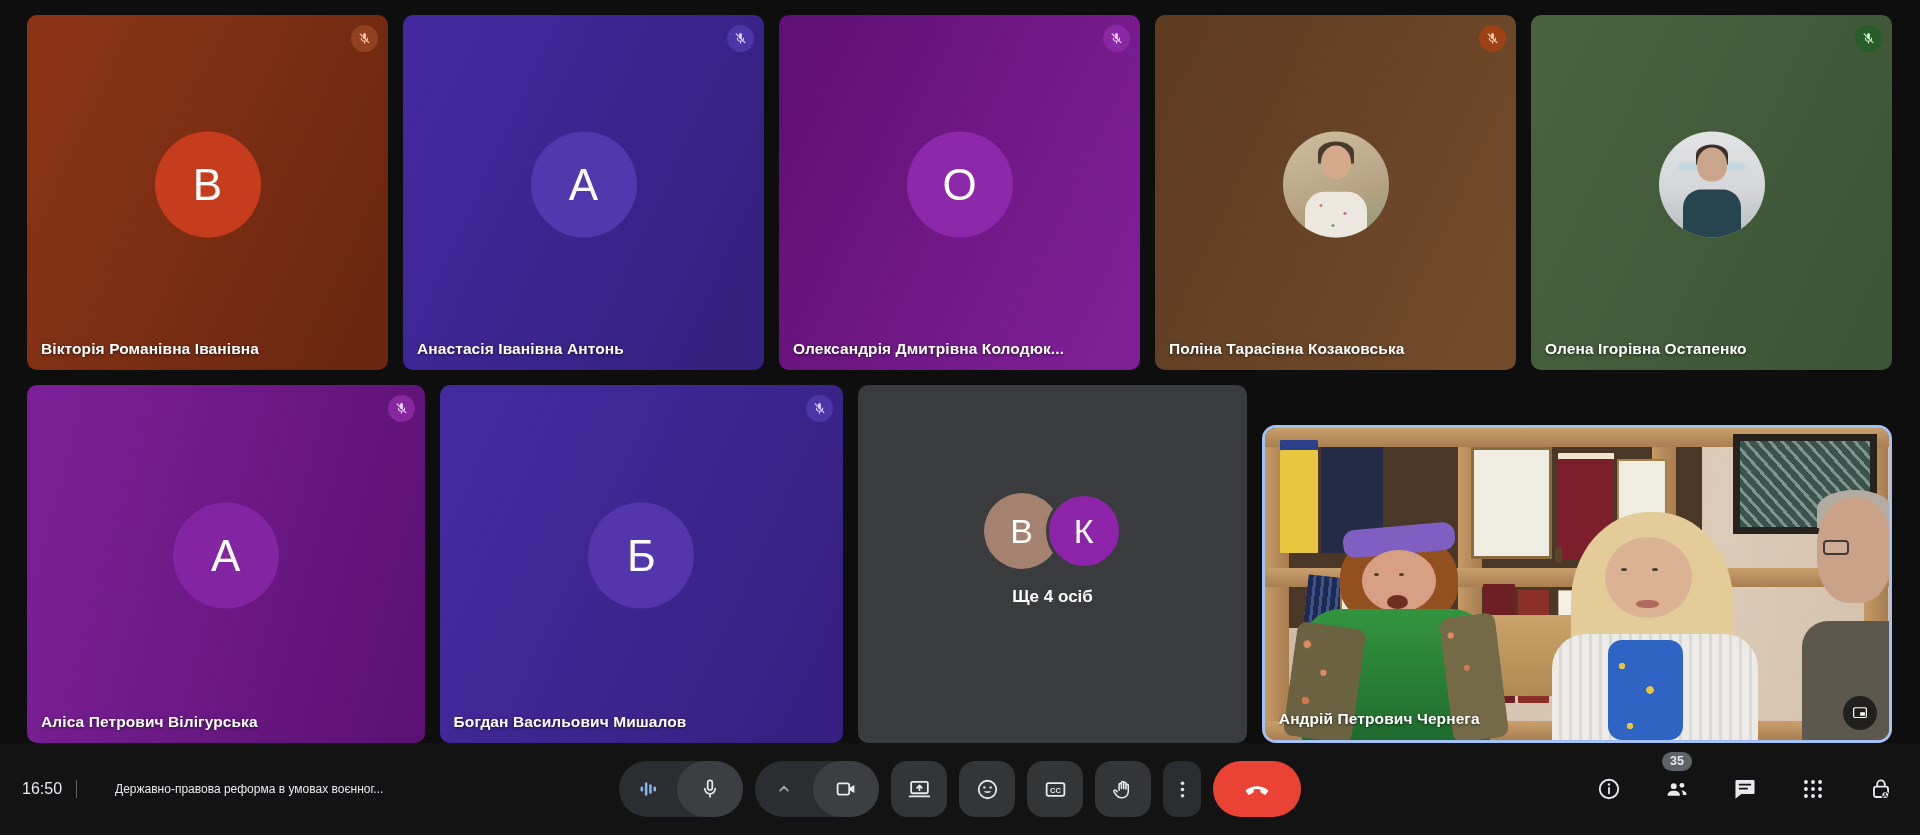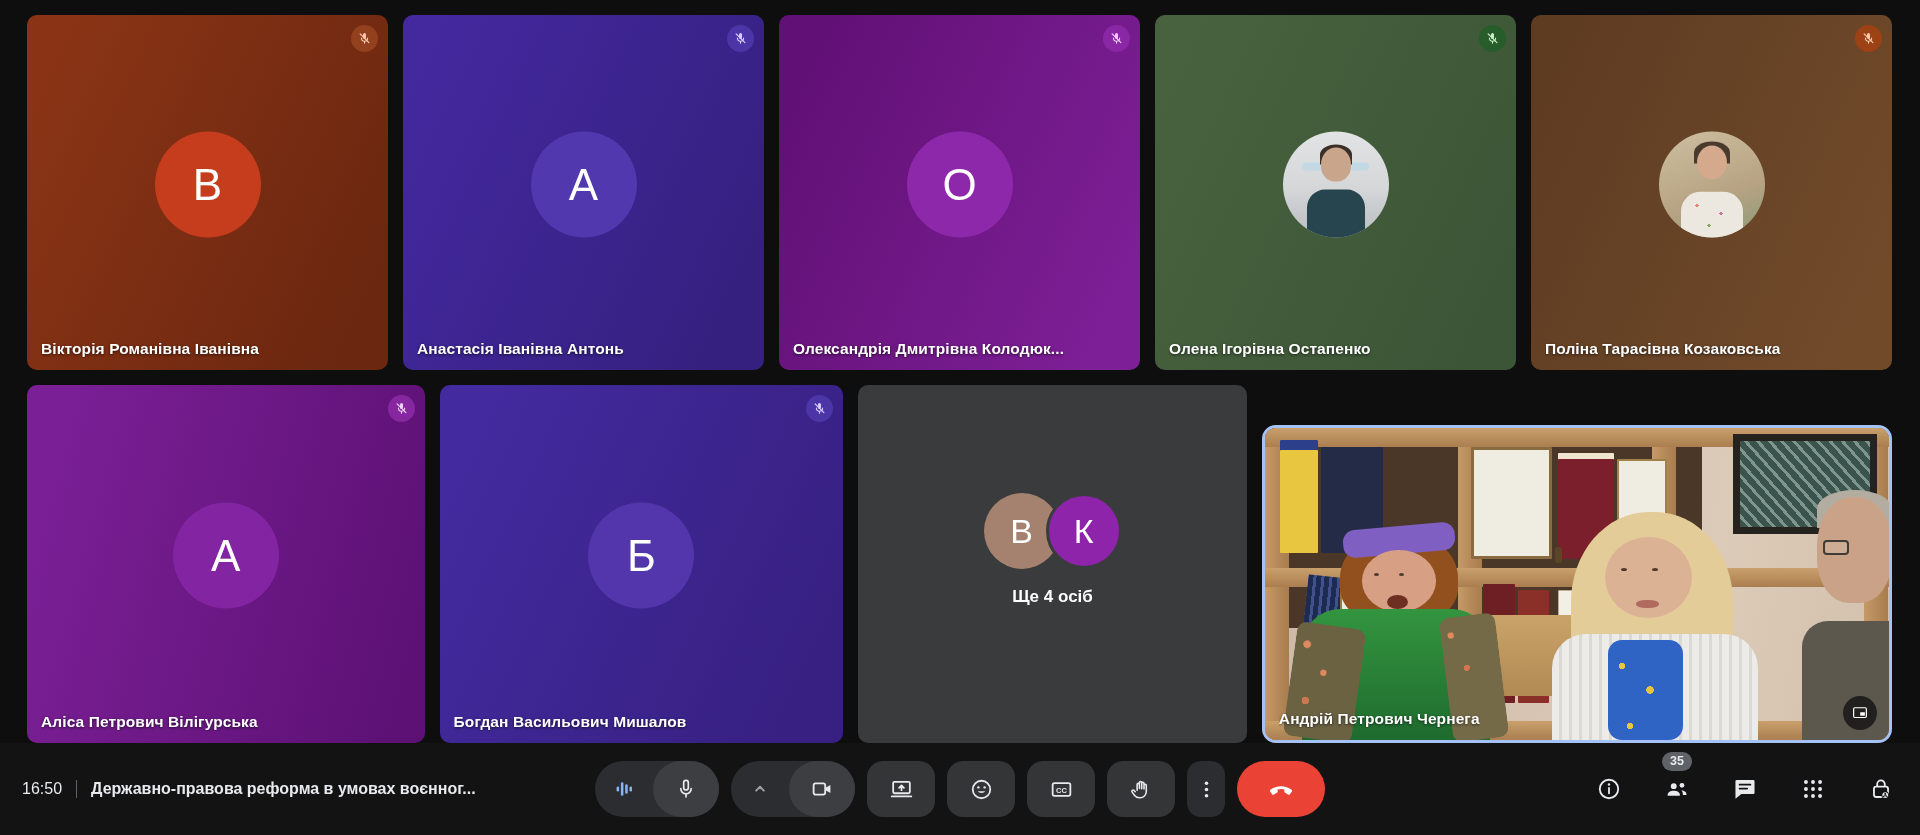--- a/index.html
+++ b/index.html
@@ -122,28 +122,28 @@
 
   .pip-btn { position:absolute; right:12px; bottom:10px; width:34px; height:34px; border-radius:50%;
     background:rgba(20,20,20,.82); display:flex; align-items:center; justify-content:center; }
   .pip-btn svg { width:18px; height:18px; }
 
   
   .footer { position:relative; flex:1; display:flex; align-items:center; background:#131314; }
   .f-left { position:absolute; left:22px; display:flex; align-items:center; gap:14px; }
   .f-time { font-size:16px; color:#e8eaed; }
   .f-div { width:1px; height:18px; background:#5f6368; }
-  .f-title { font-size:16px; font-weight:700; color:#e8eaed; max-width:470px;
-    white-space:nowrap; overflow:hidden; text-overflow:ellipsis; }
+  .f-title { font-size:12px; font-weight:400; color:#e8eaed; max-width:470px;
+    white-space:nowrap; overflow:hidden; text-overflow:ellipsis;margin-left:24px; }
   .f-center { margin:0 auto; display:flex; align-items:center; gap:12px; }
   .pill { height:56px; border-radius:28px; background:#2c2d30; display:flex; align-items:center; }
   .pill .seg-l { width:58px; display:flex; align-items:center; justify-content:center; }
   .pill .seg-r { width:66px; height:56px; border-radius:28px; background:#3c3e42;
     display:flex; align-items:center; justify-content:center; }
-  .ctl-btn { width:68px; height:56px; border-radius:16px; background:#333537;
+  .ctl-btn { width:56px; height:56px; border-radius:16px; background:#333537;
     display:flex; align-items:center; justify-content:center; color:#e8eaed; }
   .ctl-btn.narrow { width:38px; border-radius:14px; background:#2c2d30; }
   .ctl-btn svg { width:25px; height:25px; }
   .pill svg { width:24px; height:24px; }
   .end-call { width:88px; height:56px; border-radius:28px; background:#ea4335;
     display:flex; align-items:center; justify-content:center; }
   .end-call svg { width:28px; height:28px; }
   .f-right { position:absolute; right:26px; display:flex; align-items:center; gap:42px; }
   .f-ricon { position:relative; width:26px; height:26px; color:#e8eaed; display:flex;
     align-items:center; justify-content:center; }
@@ -194,51 +194,51 @@
         <div class="mic-badge b-magenta">
           <svg viewBox="0 0 24 24">
               <rect x="9.6" y="3.2" width="4.8" height="9.6" rx="2.4" fill="currentColor"></rect>
               <path d="M7 11.3a5 5 0 0 0 10 0M12 16.3v3.2" stroke="currentColor" stroke-width="1.8" fill="none" stroke-linecap="round"></path>
               <path d="M5 4.5 19 18.5" stroke="currentColor" stroke-width="1.9" stroke-linecap="round"></path>
             </svg>
         </div>
         <div class="name-label">Олександрія Дмитрівна Колодюк...</div>
       </div>
 
+      <div class="tile t-brown">
+        <div class="avatar photo photo-polina">
+          <span class="ph-hair"></span>
+            <span class="ph-head"></span>
+            <span class="ph-body"></span>
+        </div>
+        <div class="mic-badge b-brown">
+          <svg viewBox="0 0 24 24">
+              <rect x="9.6" y="3.2" width="4.8" height="9.6" rx="2.4" fill="currentColor"></rect>
+              <path d="M7 11.3a5 5 0 0 0 10 0M12 16.3v3.2" stroke="currentColor" stroke-width="1.8" fill="none" stroke-linecap="round"></path>
+              <path d="M5 4.5 19 18.5" stroke="currentColor" stroke-width="1.9" stroke-linecap="round"></path>
+            </svg>
+        </div>
+        <div class="name-label">Поліна Тарасівна Козаковська</div>
+      </div>
+
       <div class="tile t-green">
         <div class="avatar photo photo-olena">
           <span class="ph-band"></span>
             <span class="ph-hair"></span>
             <span class="ph-head"></span>
             <span class="ph-body"></span>
         </div>
         <div class="mic-badge b-green">
           <svg viewBox="0 0 24 24">
               <rect x="9.6" y="3.2" width="4.8" height="9.6" rx="2.4" fill="currentColor"></rect>
               <path d="M7 11.3a5 5 0 0 0 10 0M12 16.3v3.2" stroke="currentColor" stroke-width="1.8" fill="none" stroke-linecap="round"></path>
               <path d="M5 4.5 19 18.5" stroke="currentColor" stroke-width="1.9" stroke-linecap="round"></path>
             </svg>
         </div>
         <div class="name-label">Олена Ігорівна Остапенко</div>
-      </div>
-
-      <div class="tile t-brown">
-        <div class="avatar photo photo-polina">
-          <span class="ph-hair"></span>
-            <span class="ph-head"></span>
-            <span class="ph-body"></span>
-        </div>
-        <div class="mic-badge b-brown">
-          <svg viewBox="0 0 24 24">
-              <rect x="9.6" y="3.2" width="4.8" height="9.6" rx="2.4" fill="currentColor"></rect>
-              <path d="M7 11.3a5 5 0 0 0 10 0M12 16.3v3.2" stroke="currentColor" stroke-width="1.8" fill="none" stroke-linecap="round"></path>
-              <path d="M5 4.5 19 18.5" stroke="currentColor" stroke-width="1.9" stroke-linecap="round"></path>
-            </svg>
-        </div>
-        <div class="name-label">Поліна Тарасівна Козаковська</div>
       </div>
     </div>
 
     <div class="row row2">
       <div class="tile t-purple">
         <div class="avatar a-purple">
             <span>А</span>
           </div>
         <div class="mic-badge b-purple">
           <svg viewBox="0 0 24 24">

